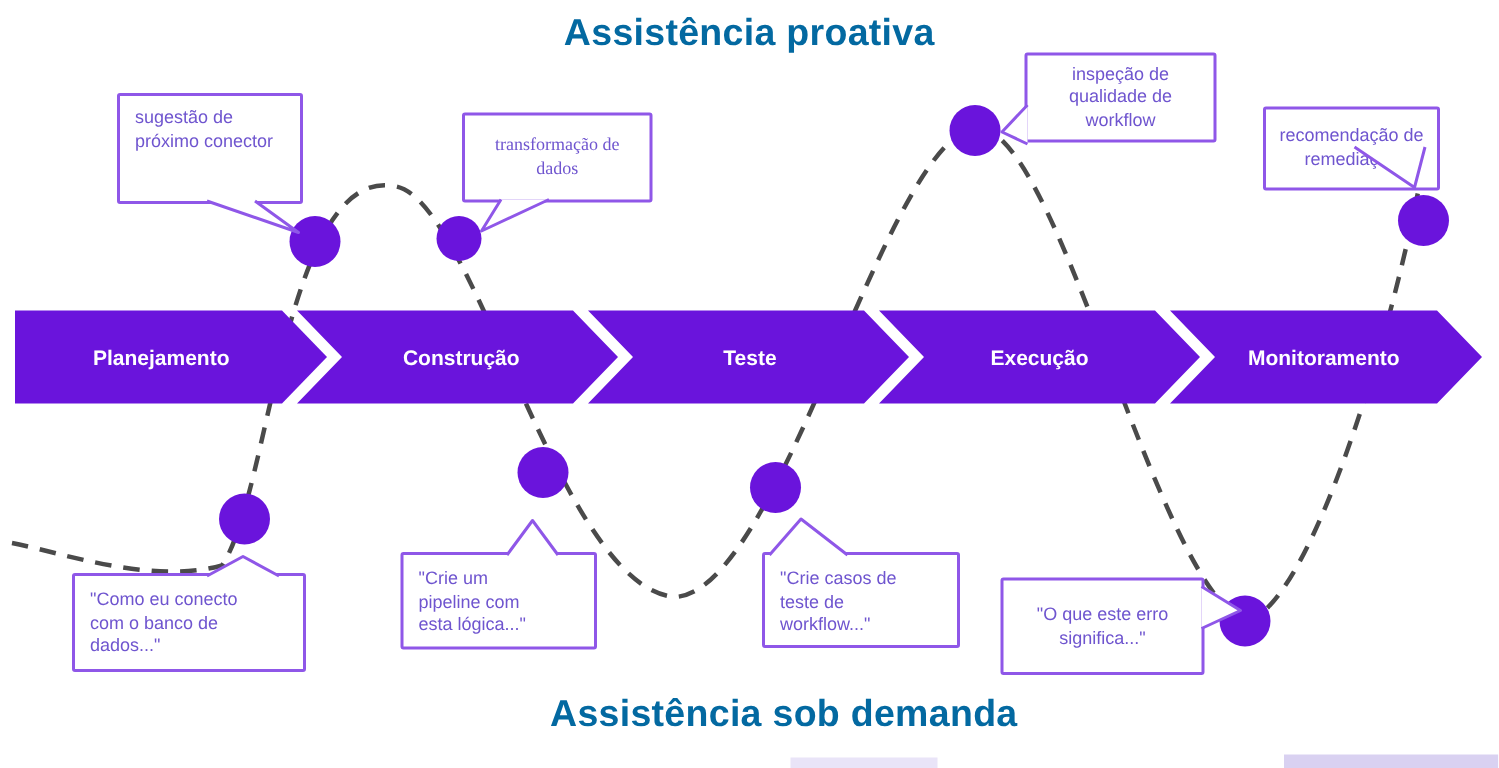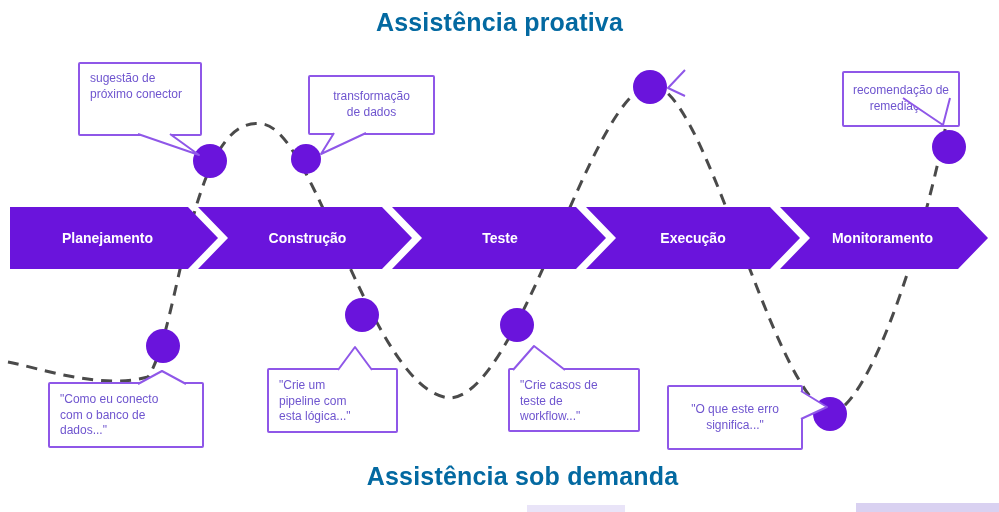--- a/index.html
+++ b/index.html
@@ -68,21 +68,22 @@
   <div class="title title-top">Assistência proativa</div>
   <div class="title title-bottom">Assistência sob demanda</div>
 
   <div class="stage-label" style="left:10px;width:195px;">Planejamento</div>
   <div class="stage-label" style="left:225px;width:165px;">Construção</div>
   <div class="stage-label" style="left:420px;width:160px;">Teste</div>
   <div class="stage-label" style="left:613px;width:160px;">Execução</div>
   <div class="stage-label" style="left:795px;width:175px;">Monitoramento</div>
 
   <div class="callout" style="left:78px;top:62px;width:124px;height:74px;padding:7px 6px 6px 10px;">sugestão de próximo conector</div>
-  <div class="callout center" style="left:308px;top:75px;width:127px;height:60px;padding:0 16px;">transformação de dados</div>
+  <div class="callout center" style="left:308px;top:75px;width:127px;height:60px;padding:0 16px;font-family:Liberation Serif, serif;">transformação de dados</div>
+  <div class="callout center" style="left:683px;top:35px;width:128px;height:60px;padding:0 10px;">inspeção de qualidade de workflow</div>
   <div class="callout center" style="left:842px;top:44px;width:118px;height:56px;padding:0 6px;margin-top:27px;">recomendação de remediação</div>
 
   <div class="callout" style="left:48px;top:382px;width:156px;height:66px;padding:8px 30px 6px 10px;">"Como eu conecto com o banco de dados..."</div>
   <div class="callout" style="left:267px;top:368px;width:131px;height:65px;padding:8px 28px 6px 10px;">"Crie um pipeline com esta lógica..."</div>
   <div class="callout" style="left:508px;top:368px;width:132px;height:64px;padding:8px 24px 6px 10px;">"Crie casos de teste de workflow..."</div>
   <div class="callout center" style="left:667px;top:385px;width:136px;height:65px;padding:0 10px;">"O que este erro significa..."</div>
 
   <svg id="tails" class="layer" viewBox="0 0 999 512">
     <g fill="#ffffff" stroke="#8f57e8" stroke-width="2" stroke-linejoin="round">
       <path d="M 138 134 L 199 155 L 170 134"></path>

